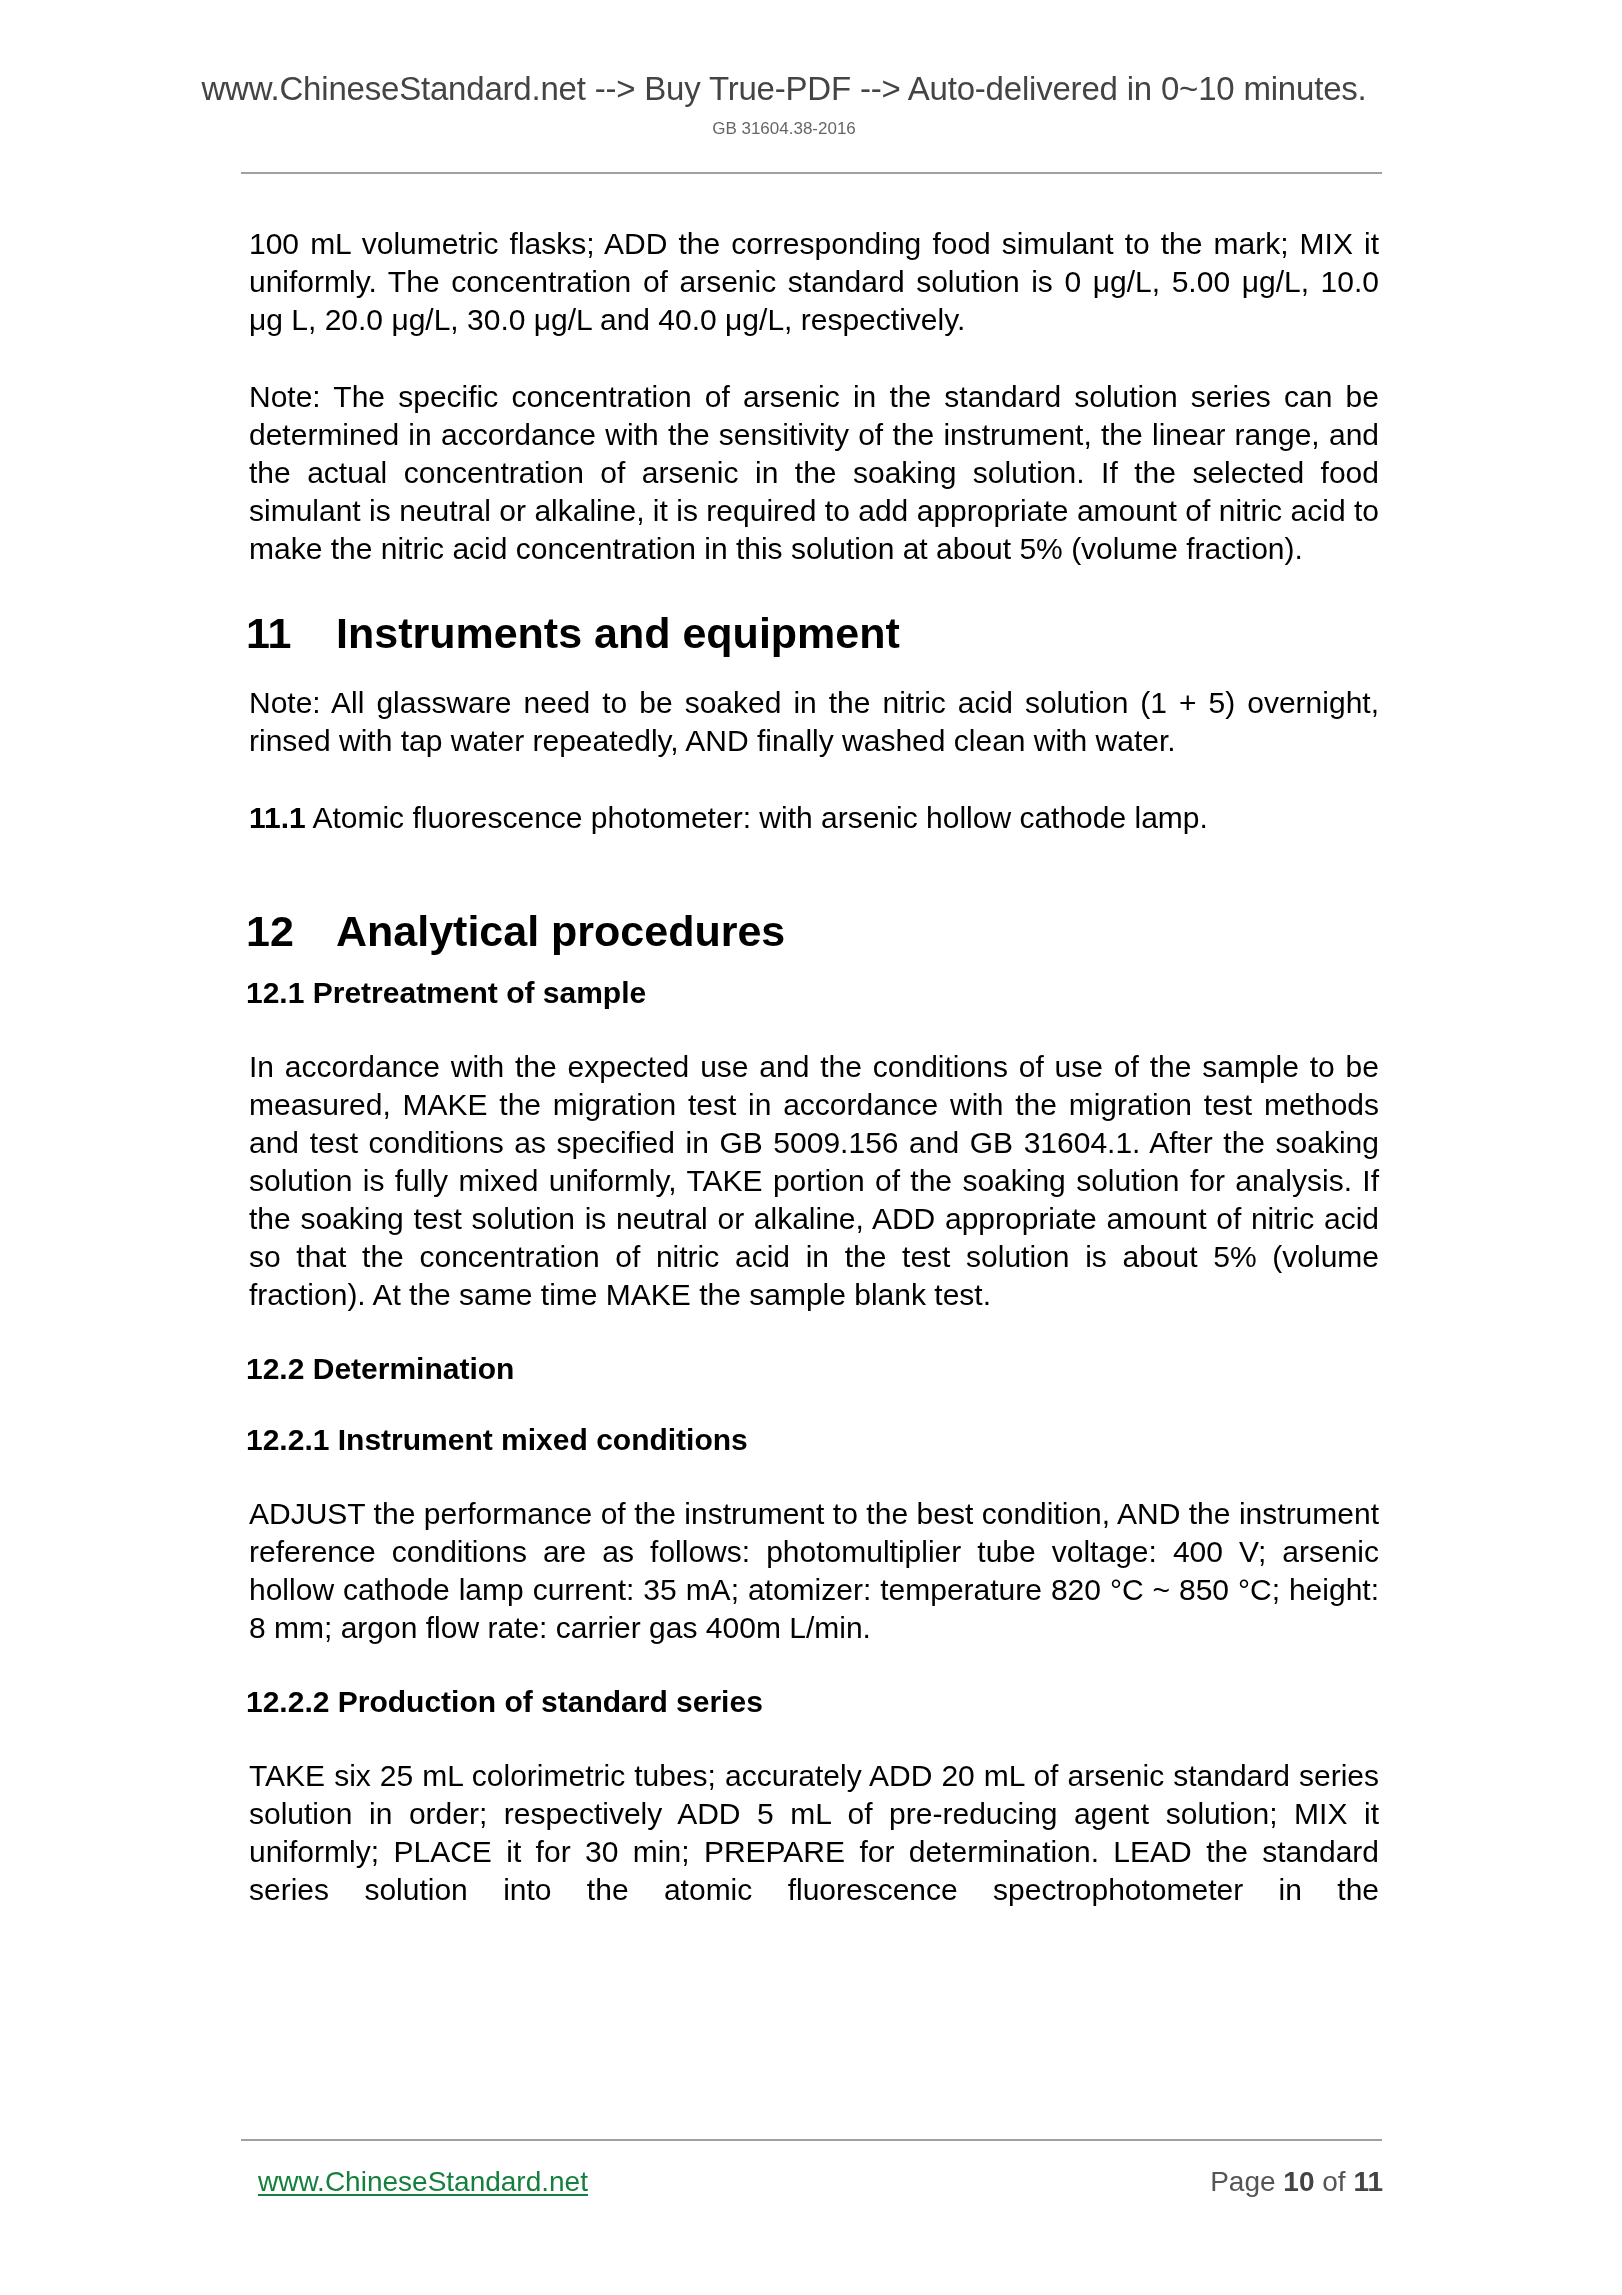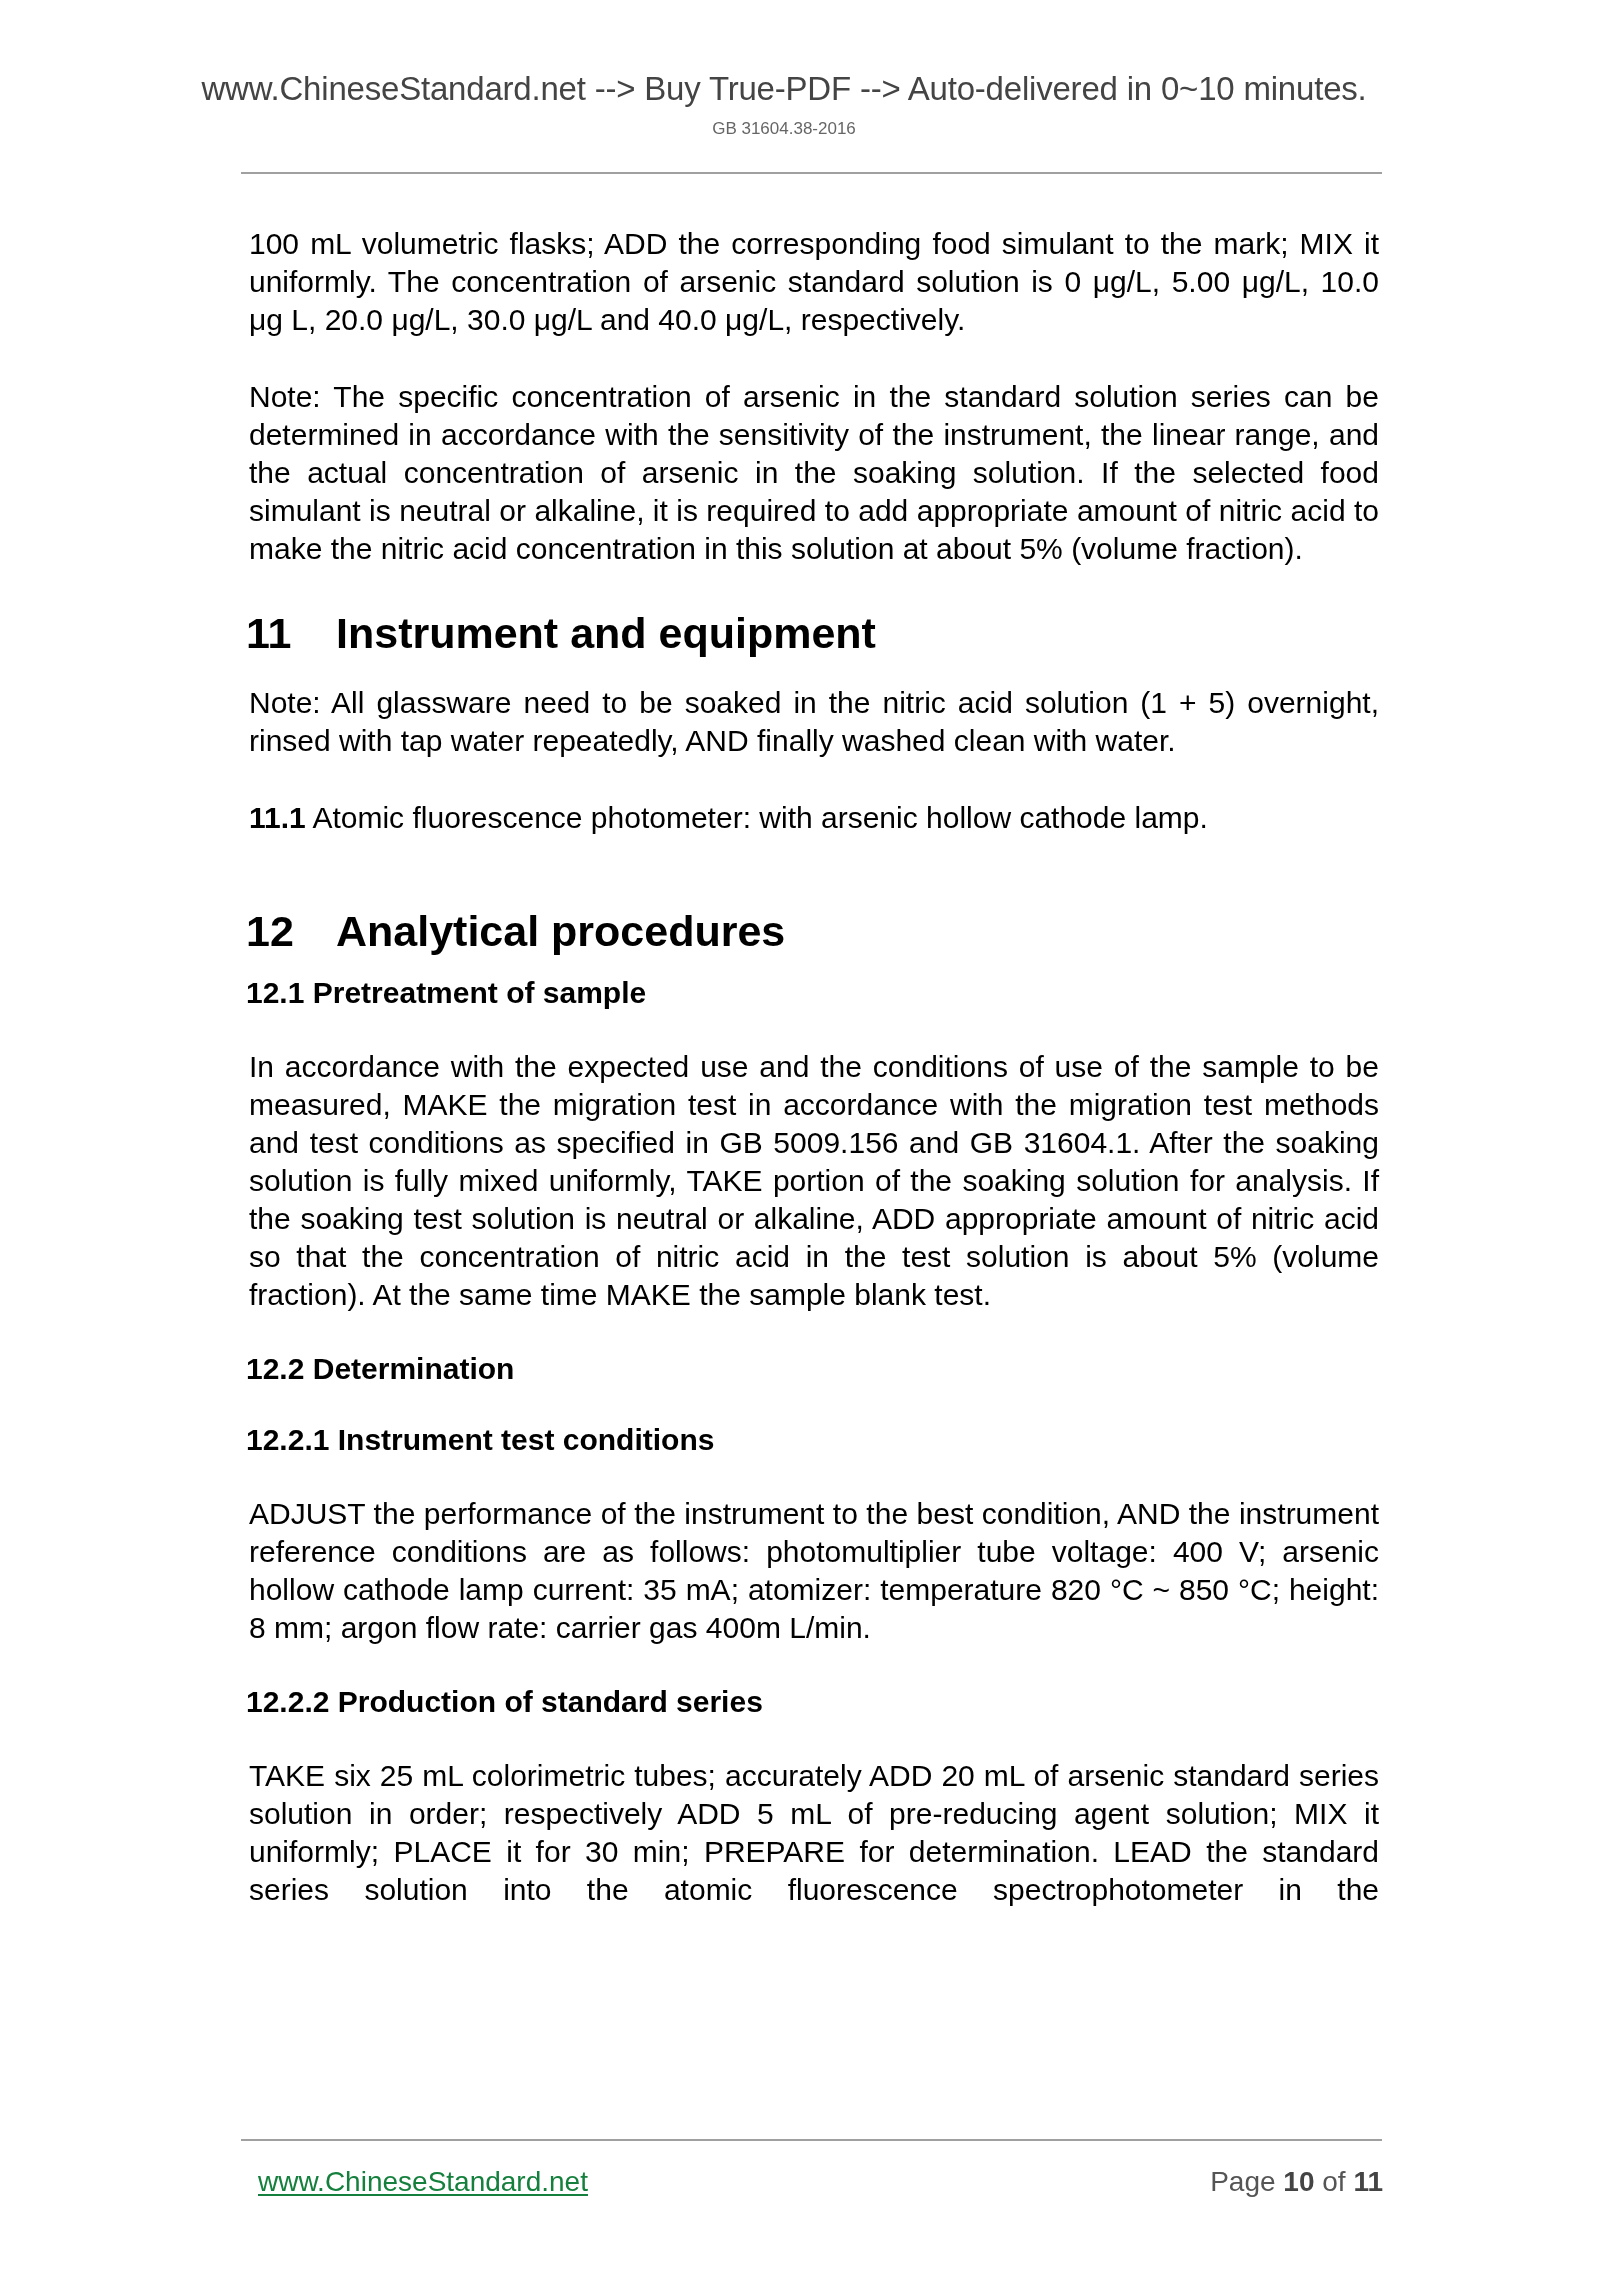--- a/index.html
+++ b/index.html
@@ -124,21 +124,21 @@
 <div class="header-rule"></div>
 
 <div class="content">
 
   <p class="body last-left">100 mL volumetric flasks; ADD the corresponding food simulant to the mark; MIX it uniformly. The concentration of arsenic standard solution is 0 μg/L, 5.00 μg/L, 10.0 μg L, 20.0 μg/L, 30.0 μg/L and 40.0 μg/L, respectively.</p>
   <div class="gap-s"></div>
   <p class="body last-left">Note: The specific concentration of arsenic in the standard solution series can be determined in accordance with the sensitivity of the instrument, the linear range, and the actual concentration of arsenic in the soaking solution. If the selected food simulant is neutral or alkaline, it is required to add appropriate amount of nitric acid to make the nitric acid concentration in this solution at about 5% (volume fraction).</p>
 
   <div style="height:37px"></div>
   <h2 class="section">
-    <span class="num">11</span><span>Instrument and equipment</span>
+    <span class="num">11</span><span>Instruments and equipment</span>
   </h2>
   <div style="height:23px"></div>
   <p class="body last-left">Note: All glassware need to be soaked in the nitric acid solution (1 + 5) overnight, rinsed with tap water repeatedly, AND finally washed clean with water.</p>
   <div class="gap-m"></div>
   <p class="body last-left">
     <span class="clause-num">11.1</span>
     <span>Atomic fluorescence photometer: with arsenic hollow cathode lamp.</span>
   </p>
   <div class="gap-m"></div>
 
@@ -146,21 +146,21 @@
   <h2 class="section">
     <span class="num">12</span><span>Analytical procedures</span>
   </h2>
   <div style="height:18.3px"></div>
   <h3 class="sub">12.1 Pretreatment of sample</h3>
   <div class="gap-m"></div>
   <p class="body last-left">In accordance with the expected use and the conditions of use of the sample to be measured, MAKE the migration test in accordance with the migration test methods and test conditions as specified in GB 5009.156 and GB 31604.1. After the soaking solution is fully mixed uniformly, TAKE portion of the soaking solution for analysis. If the soaking test solution is neutral or alkaline, ADD appropriate amount of nitric acid so that the concentration of nitric acid in the test solution is about 5% (volume fraction). At the same time MAKE the sample blank test.</p>
   <div class="gap-m"></div>
   <h3 class="sub">12.2 Determination</h3>
   <div class="gap-m"></div>
-  <h3 class="sub">12.2.1 Instrument test conditions</h3>
+  <h3 class="sub">12.2.1 Instrument mixed conditions</h3>
   <div class="gap-m"></div>
   <p class="body last-left">ADJUST the performance of the instrument to the best condition, AND the instrument reference conditions are as follows: photomultiplier tube voltage: 400 V; arsenic hollow cathode lamp current: 35 mA; atomizer: temperature 820 °C ~ 850 °C; height: 8 mm; argon flow rate: carrier gas 400m L/min.</p>
   <div class="gap-m"></div>
   <h3 class="sub">12.2.2 Production of standard series</h3>
   <div class="gap-m"></div>
   <p class="body" style="text-align-last: justify;">TAKE six 25 mL colorimetric tubes; accurately ADD 20 mL of arsenic standard series solution in order; respectively ADD 5 mL of pre-reducing agent solution; MIX it uniformly; PLACE it for 30 min; PREPARE for determination. LEAD the standard series solution into the atomic fluorescence spectrophotometer in the</p>
 </div>
 
 <div class="footer-rule"></div>
 <div class="footer">

